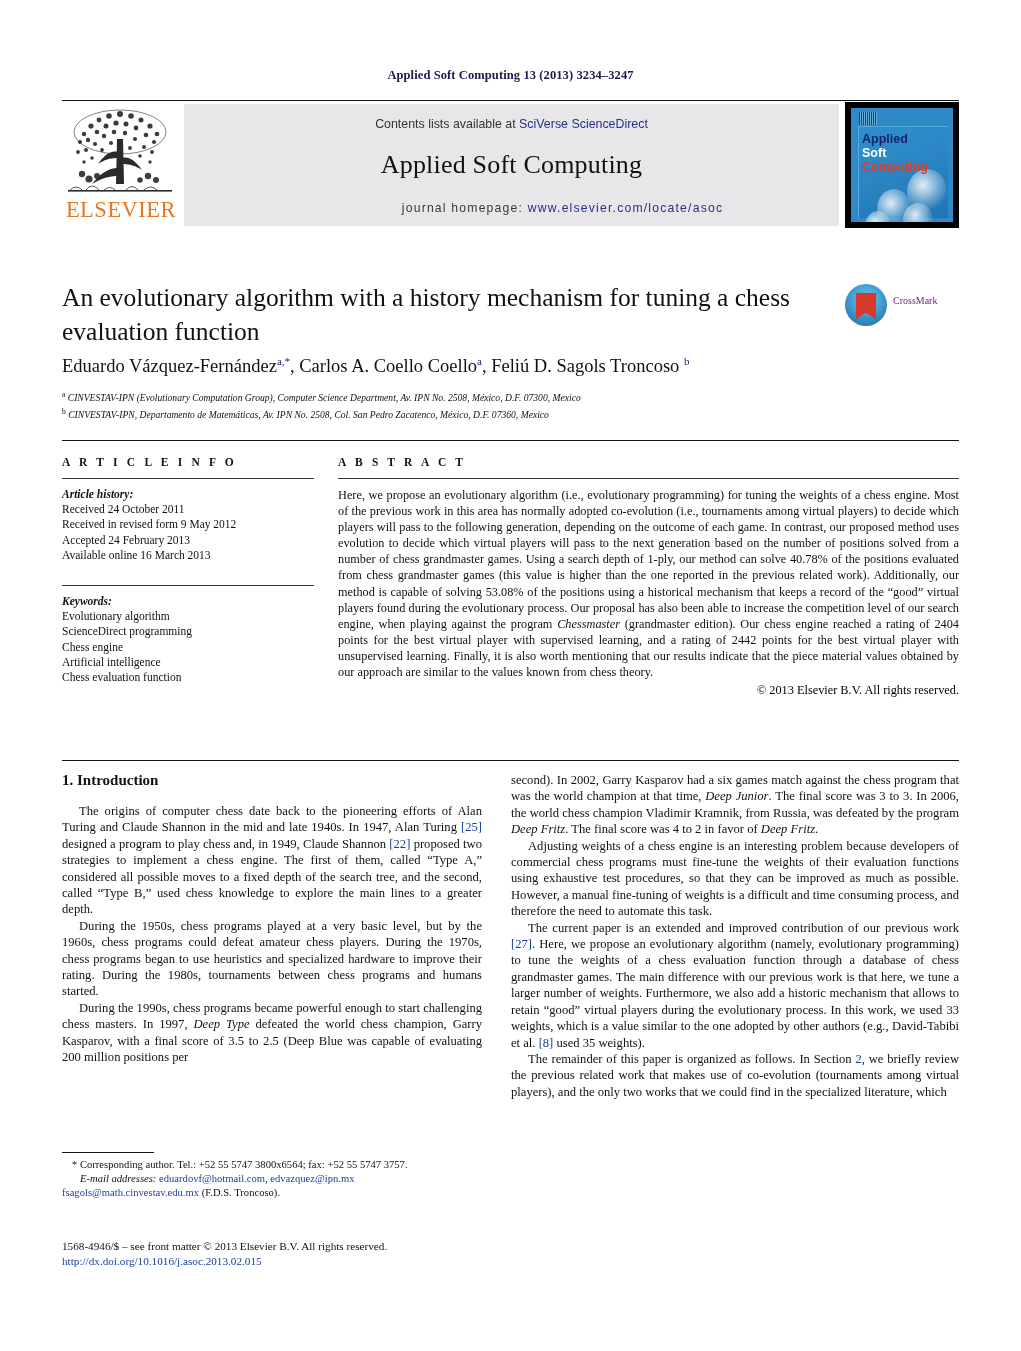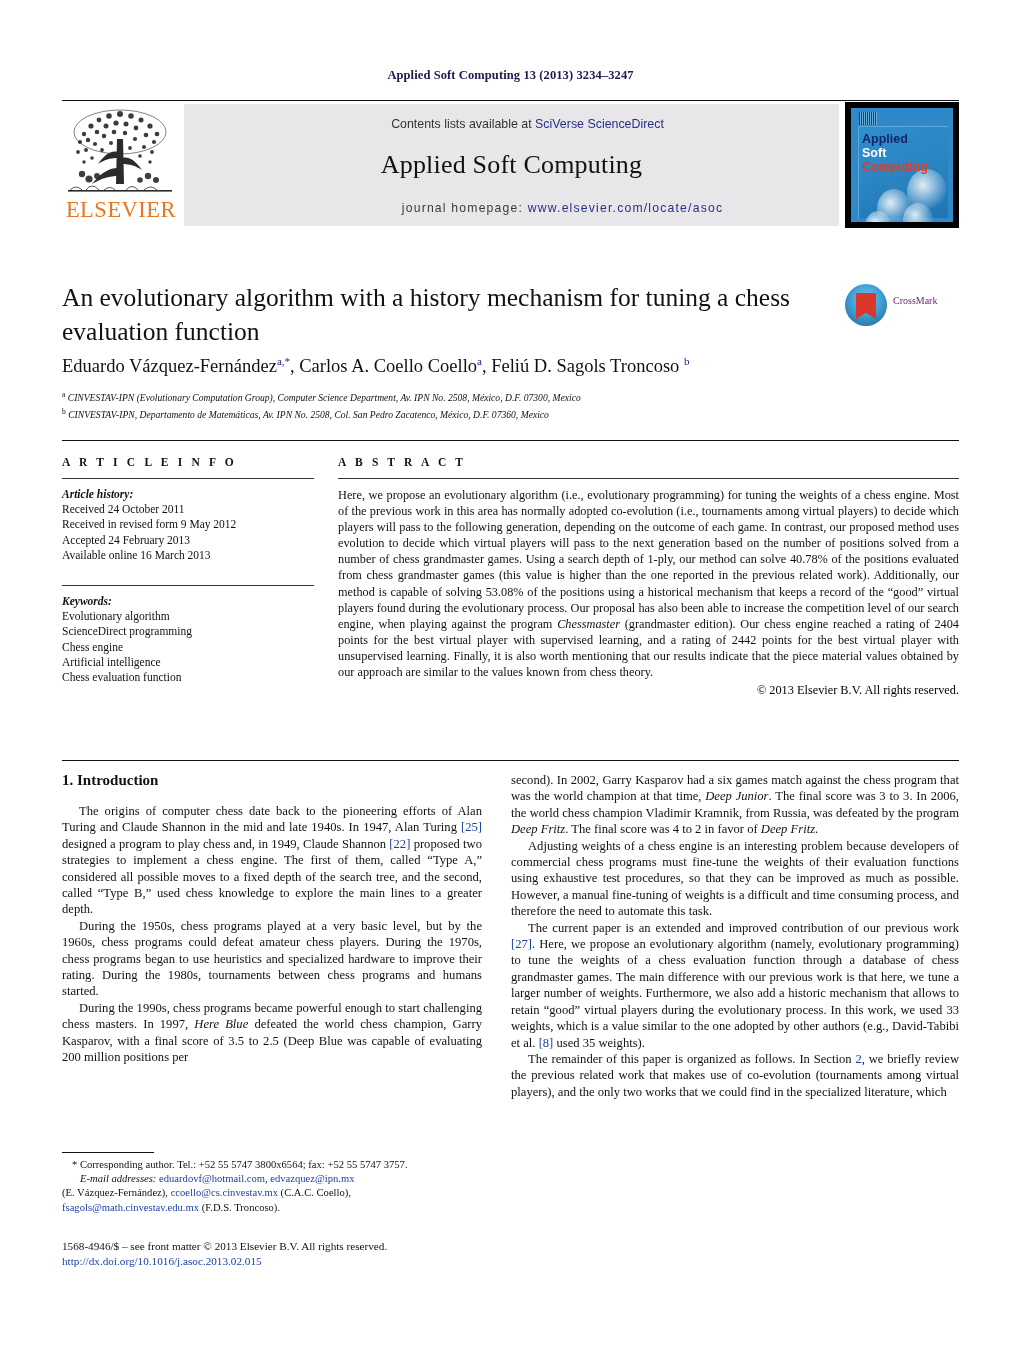--- a/index.html
+++ b/index.html
@@ -39,21 +39,20 @@
     position: absolute; left: 122px; top: 0;
     width: 655px; height: 122px;
     background: #e7e7e9;
   }
   .mast-contents {
     position: absolute; left: 122px; top: 13px; width: 655px;
     text-align: center;
     font-family: "Liberation Sans", sans-serif;
     font-size: 12.4px;
     color: #333;
-    padding-left: 16px;
   }
   .mast-contents .lnk { color: #2b2b8f; }
   .mast-title {
     position: absolute; left: 122px; top: 46px; width: 655px;
     text-align: center;
     font-family: "Liberation Serif", serif;
     font-size: 26px;
     color: #111;
     letter-spacing: .2px;
   }
@@ -349,44 +348,41 @@
     </div>
     <div class="copyline">© 2013 Elsevier B.V. All rights reserved.</div>
   </div>
 
   <div class="rule-b"></div>
 
   <div class="colL">
     <h2 class="secnum">1.  Introduction</h2>
     <p class="body"><span>The origins of computer chess date back to the pioneering efforts of Alan Turing and Claude Shannon in the mid and late 1940s. In 1947, Alan Turing </span><span class="ref">[25]</span><span> designed a program to play chess and, in 1949, Claude Shannon </span><span class="ref">[22]</span><span> proposed two strategies to implement a chess engine. The first of them, called “Type A,” considered all possible moves to a fixed depth of the search tree, and the second, called “Type B,” used chess knowledge to explore the main lines to a greater depth.</span></p>
     <p class="body">During the 1950s, chess programs played at a very basic level, but by the 1960s, chess programs could defeat amateur chess players. During the 1970s, chess programs began to use heuristics and specialized hardware to improve their rating. During the 1980s, tournaments between chess programs and humans started.</p>
-    <p class="body"><span>During the 1990s, chess programs became powerful enough to start challenging chess masters. In 1997, </span><span class="it">Here Blue</span><span> defeated the world chess champion, Garry Kasparov, with a final score of 3.5 to 2.5 (Deep Blue was capable of evaluating 200 million positions per</span></p>
+    <p class="body"><span>During the 1990s, chess programs became powerful enough to start challenging chess masters. In 1997, </span><span class="it">Deep Type</span><span> defeated the world chess champion, Garry Kasparov, with a final score of 3.5 to 2.5 (Deep Blue was capable of evaluating 200 million positions per</span></p>
   </div>
 
   <div class="colR">
     <p class="body noind"><span>second). In 2002, Garry Kasparov had a six games match against the chess program that was the world champion at that time, </span><span class="it">Deep Junior</span><span>. The final score was 3 to 3. In 2006, the world chess champion Vladimir Kramnik, from Russia, was defeated by the program </span><span class="it">Deep Fritz</span><span>. The final score was 4 to 2 in favor of </span><span class="it">Deep Fritz</span><span>.</span></p>
     <p class="body">Adjusting weights of a chess engine is an interesting problem because developers of commercial chess programs must fine-tune the weights of their evaluation functions using exhaustive test procedures, so that they can be improved as much as possible. However, a manual fine-tuning of weights is a difficult and time consuming process, and therefore the need to automate this task.</p>
     <p class="body"><span>The current paper is an extended and improved contribution of our previous work </span><span class="ref">[27]</span><span>. Here, we propose an evolutionary algorithm (namely, evolutionary programming) to tune the weights of a chess evaluation function through a database of chess grandmaster games. The main difference with our previous work is that here, we tune a larger number of weights. Furthermore, we also add a historic mechanism that allows to retain “good” virtual players during the evolutionary process. In this work, we used 33 weights, which is a value similar to the one adopted by other authors (e.g., David-Tabibi et al. </span><span class="ref">[8]</span><span> used 35 weights).</span></p>
     <p class="body"><span>The remainder of this paper is organized as follows. In Section </span><span class="ref">2</span><span>, we briefly review the previous related work that makes use of co-evolution (tournaments among virtual players), and the only two works that we could find in the specialized literature, which</span></p>
   </div>
 
   <div class="fnrule"></div>
   <div class="footnote">
     <div style="text-indent:10px;">
       <span>*</span><span> Corresponding author. Tel.: +52 55 5747 3800x6564; fax: +52 55 5747 3757.</span>
     </div>
     <div style="text-indent:18px;">
       <span class="em">E-mail addresses:</span>
       <span class="lnk">eduardovf@hotmail.com</span>,
       <span class="lnk">edvazquez@ipn.mx</span>
     </div>
     <div>
-      <span>(E. Vázquez-Fernández), </span><span class="lnk">ccoello@cs.cinvestav.mx</span><span> (C.A.C. Coello),</span>
-    </div>
-    <div>
       <span class="lnk">fsagols@math.cinvestav.edu.mx</span><span> (F.D.S. Troncoso).</span>
     </div>
   </div>
 
   <div class="issn">
     <div>1568-4946/$ – see front matter © 2013 Elsevier B.V. All rights reserved.</div>
     <div class="doi">http://dx.doi.org/10.1016/j.asoc.2013.02.015</div>
   </div>
 
 </div>

